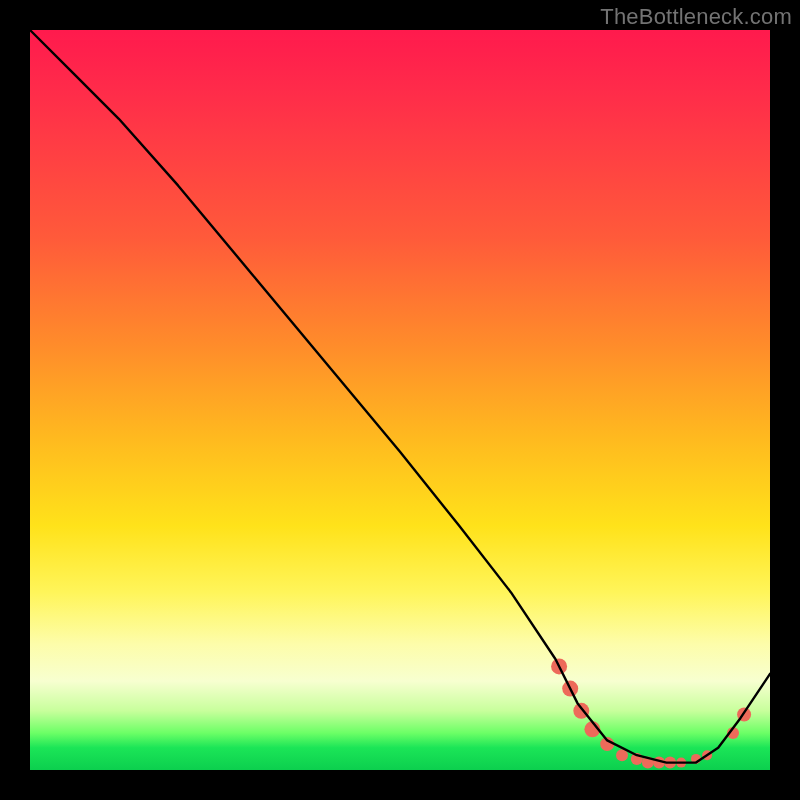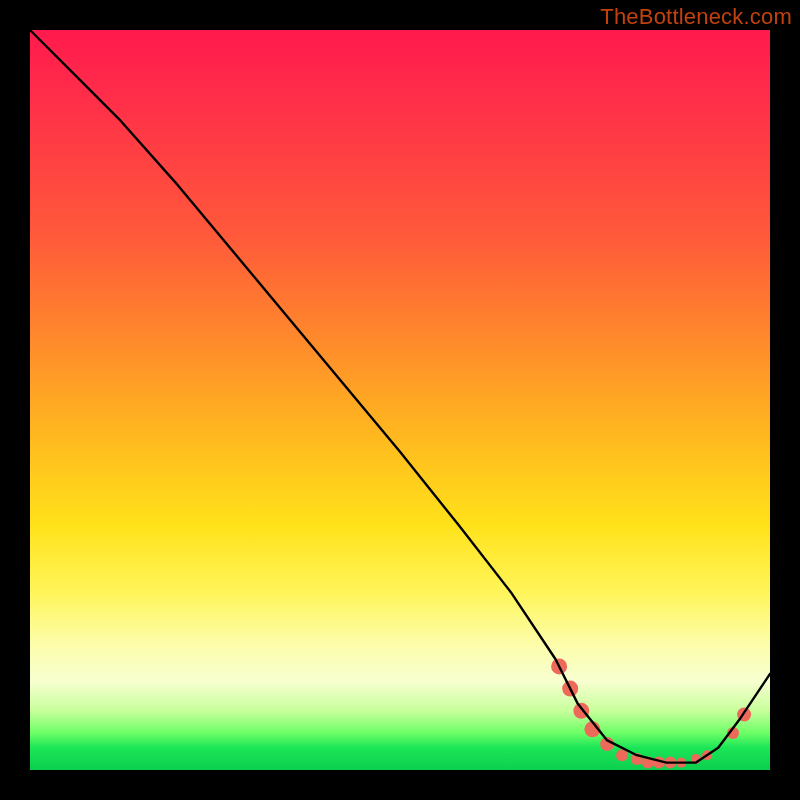--- a/index.html
+++ b/index.html
@@ -38,21 +38,21 @@
       #c8ff9c 92%,
       #6cff66 95%,
       #1be557 97%,
       #0ccf4e 100%
     );
   }
   .watermark {
     position: absolute;
     top: 4px;
     right: 8px;
-    color: #c2410c;
+    color: #737373;
     font-size: 22px;
     font-weight: 500;
     letter-spacing: 0.2px;
     user-select: none;
   }
   svg.curve {
     position: absolute;
     left: 0;
     top: 0;
     width: 740px;

